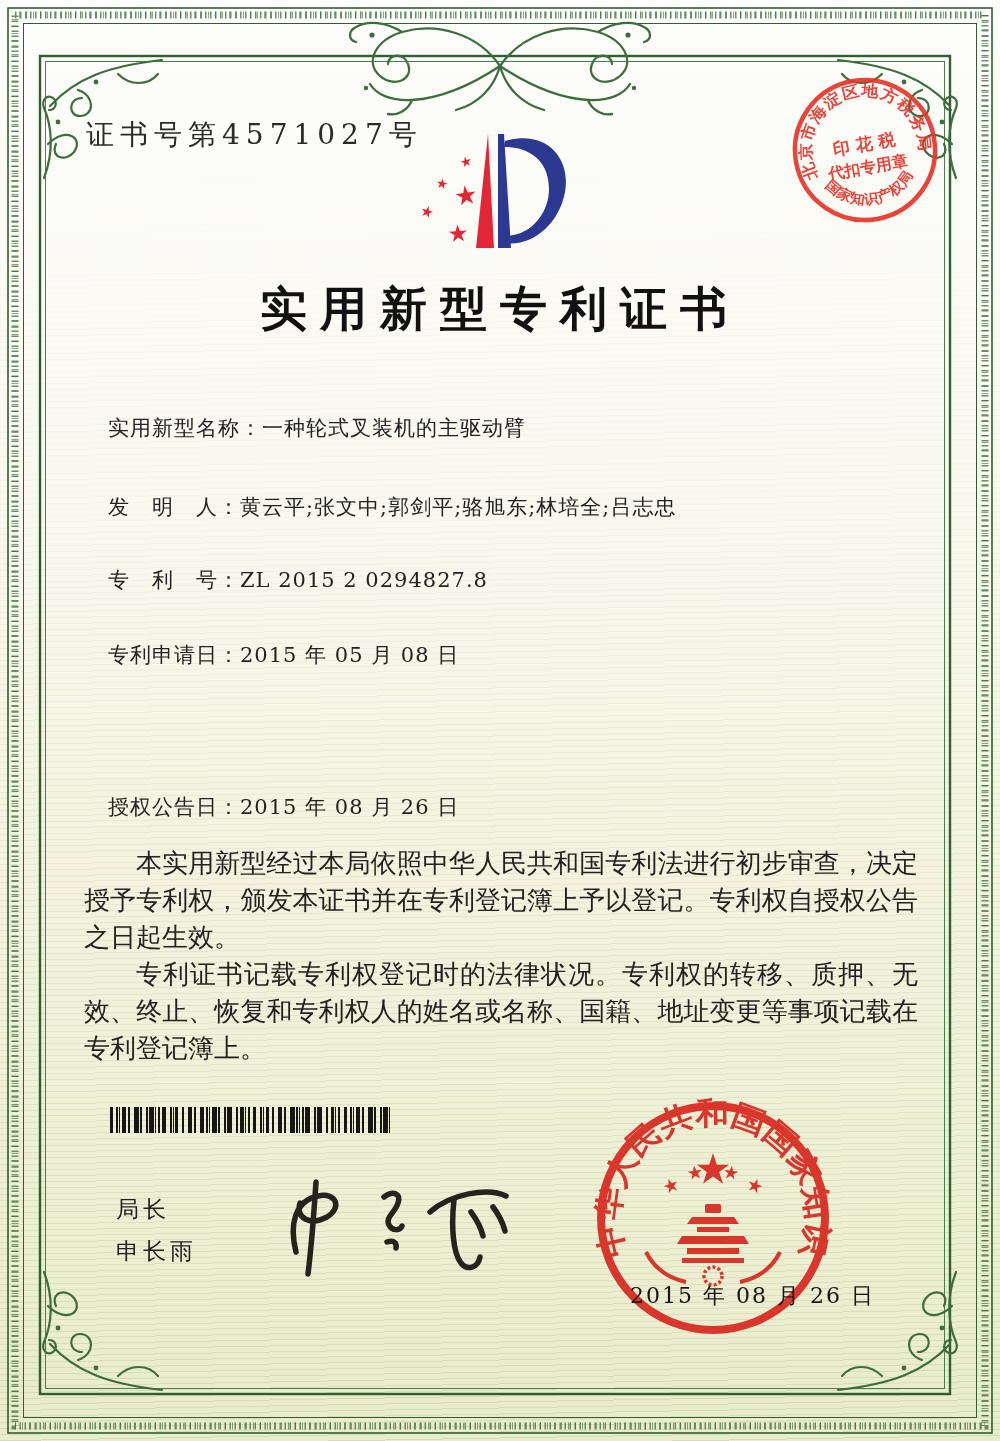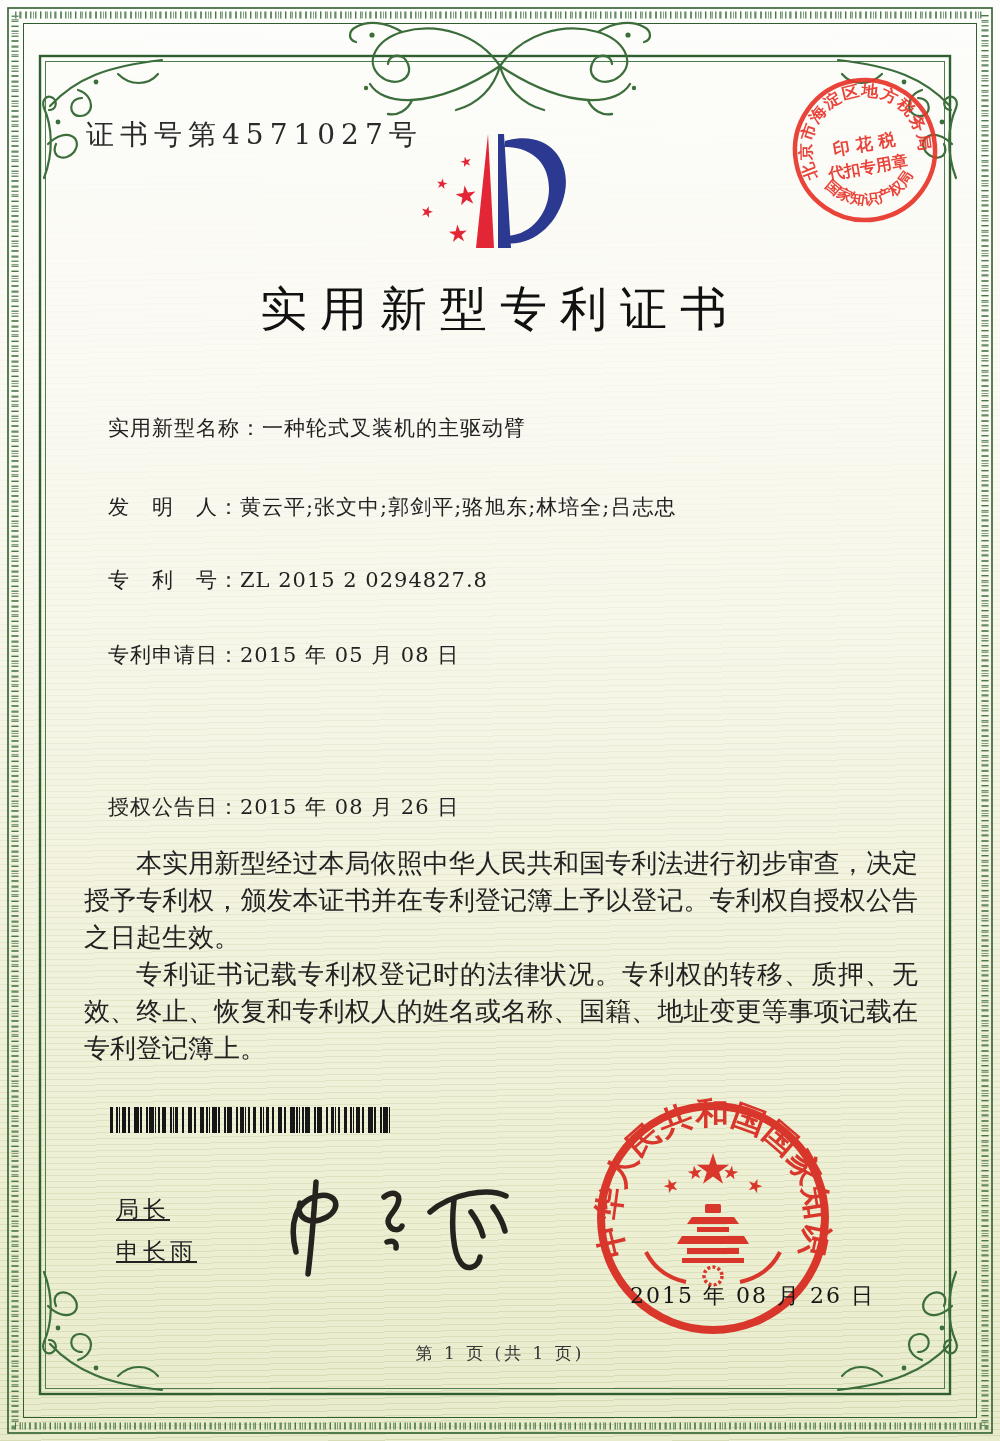--- a/index.html
+++ b/index.html
@@ -10,34 +10,34 @@
   }
   .page::before{
     content:"";position:absolute;inset:0;pointer-events:none;
     background:repeating-linear-gradient(179deg,rgba(148,156,88,.20) 0 1px,rgba(0,0,0,0) 1px 6px);
     -webkit-mask-image:linear-gradient(180deg,rgba(0,0,0,0) 0%,rgba(0,0,0,.20) 35%,rgba(0,0,0,.75) 72%,#000 100%);
     mask-image:linear-gradient(180deg,rgba(0,0,0,0) 0%,rgba(0,0,0,.20) 35%,rgba(0,0,0,.75) 72%,#000 100%);
   }
   .svg-layer{position:absolute;left:0;top:0;width:1000px;height:1441px;}
   .abs{position:absolute;}
   .certno{left:86px;top:116px;font-size:28px;letter-spacing:6px;color:#2a2a2a;}
-  .title{left:0;right:0;top:278px;text-align:center;font-size:47px;font-weight:normal;letter-spacing:13px;color:#111;}
+  .title{left:0;right:0;top:278px;text-align:center;font-size:47px;font-weight:bold;letter-spacing:13px;color:#111;}
   .frow{left:108px;width:830px;font-size:21px;letter-spacing:1px;white-space:nowrap;color:#222;}
   .frow .flabel{color:#222;}
   .f0{top:414px}.f1{top:493px}.f2{top:566px}.f3{top:641px}.f4{top:716px}.f5{top:793px}
   .bodytext{left:84px;top:845px;width:834px;font-size:26px;line-height:37px;text-align:justify;color:#222;}
   .bodytext p{margin:0;text-indent:2em;}
   .barcode{
     left:110px;top:1107px;width:282px;height:26px;
     background:
       repeating-linear-gradient(90deg,#161616 0 2px,rgba(0,0,0,0) 2px 6px),
       repeating-linear-gradient(90deg,#161616 0 1px,rgba(0,0,0,0) 1px 9px),
       repeating-linear-gradient(90deg,#161616 0 3px,rgba(0,0,0,0) 3px 13px);
   }
-  .signer{left:116px;font-family:"DejaVu Sans","Liberation Sans",sans-serif;font-size:23px;letter-spacing:4px;color:#222;text-decoration:underline;}
+  .signer{left:116px;font-family:"DejaVu Sans","Liberation Sans",sans-serif;font-size:23px;letter-spacing:4px;color:#222;}
   .s-title{top:1194px;}
   .s-name{top:1236px;}
   .sealdate{left:630px;top:1281px;font-size:22px;letter-spacing:2px;color:#161616;}
   .footer{left:0;right:0;top:1342px;text-align:center;font-size:17px;letter-spacing:3px;color:#333;}
 </style>
 </head>
 <body>
 
 <div class="page">
 
@@ -158,14 +158,13 @@
     <p>专利证书记载专利权登记时的法律状况。专利权的转移、质押、无效、终止、恢复和专利权人的姓名或名称、国籍、地址变更等事项记载在专利登记簿上。</p>
   </div>
 
   <div class="abs barcode"></div>
 
   <div class="abs signer s-title">局长</div>
   <div class="abs signer s-name">申长雨</div>
 
   <div class="abs sealdate">2015 年 08 月 26 日</div>
 
-  <div class="abs footer">第 1 页 (共 1 页)</div>
 </div>
 
 </body></html>

